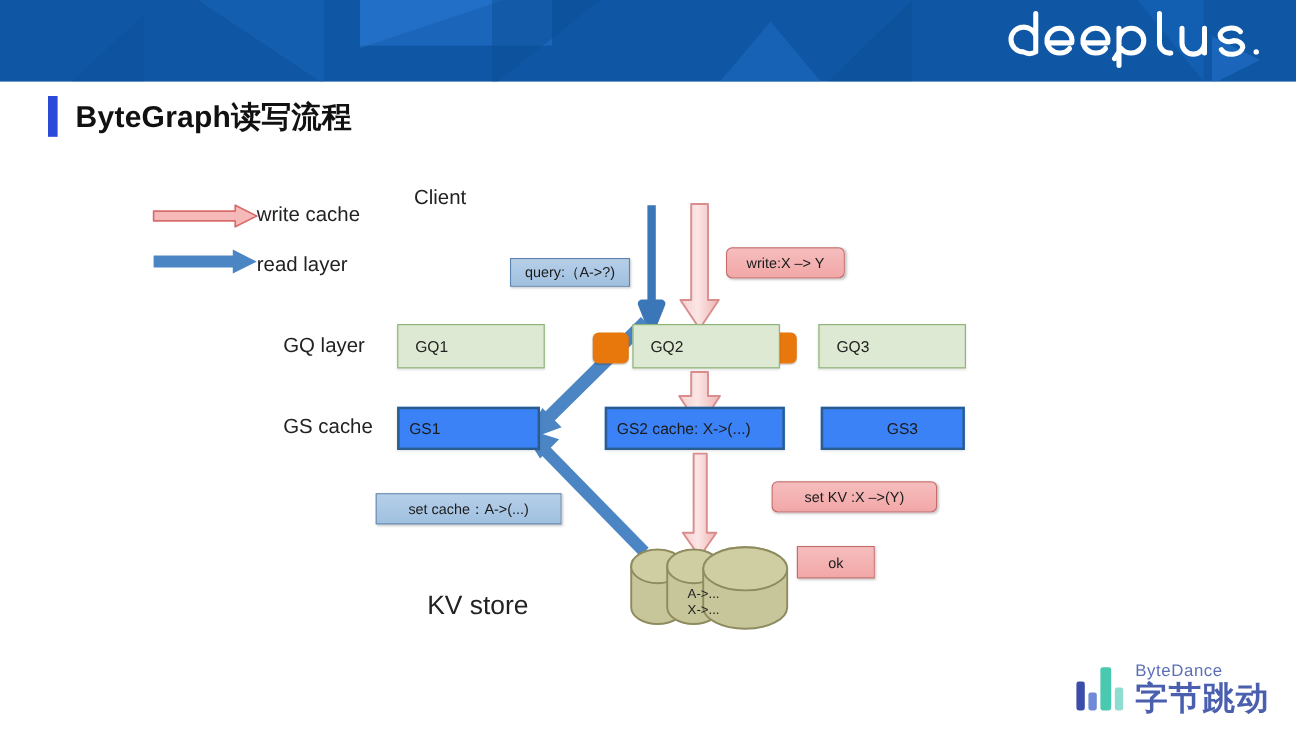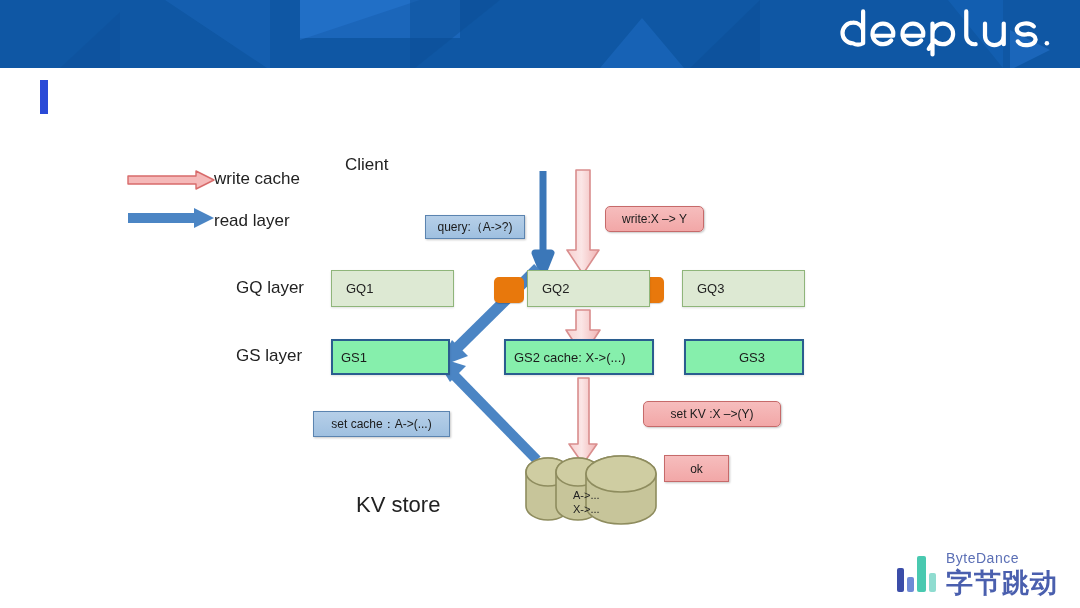--- a/index.html
+++ b/index.html
@@ -142,21 +142,21 @@
     display: flex; align-items: center;
     padding-left: 14px;
     font-size: 13px;
     color: #222;
     box-shadow: 0 1px 2px rgba(0,0,0,0.12);
   }
 
   
   .gs-box {
     height: 36px;
-    background: #86efac;
+    background: #3b82f6;
     border: 2px solid #2a5d8f;
     box-sizing: border-box;
     display: flex; align-items: center;
     padding-left: 8px;
     font-size: 13px;
     color: #1b1b1b;
     box-shadow: 0 1px 2px rgba(0,0,0,0.12);
   }
   .gs-box.center { justify-content: center; padding-left: 16px; }
 
@@ -242,20 +242,21 @@
       <path d="M160 17 L160 30 A10 10 0 0 0 180 30 L180 17 M180 30 L180 39"></path>
 
       <path d="M212 20 A10 7 0 0 0 194 22 A8 6 0 0 0 206 28 A8 6 0 0 1 214 34 A10 7 0 0 1 195 36"></path>
     </g>
     <circle cx="226" cy="38" r="2.4" fill="#ffffff"></circle>
   </svg>
 </div>
 
 <div class="title-row">
   <div class="title-bar"></div>
+  <div class="title-text">ByteGraph读写流程</div>
 </div>
 
 <div class="canvas">
 
   <svg style="left:0; top:0; width:1080px; height:420px;" viewBox="0 0 1080 420">
     <defs>
       <linearGradient id="pinkGrad" x1="0" y1="0" x2="1" y2="0">
         <stop offset="0%" stop-color="#f7cfcf"></stop>
         <stop offset="45%" stop-color="#fbe6e6"></stop>
         <stop offset="100%" stop-color="#f0b3b3"></stop>
@@ -309,26 +310,26 @@
   </div>
 
   <div class="callout blue" style="left:425px; top:85px; width:100px; height:24px;">query:（A-&gt;?)</div>
   <div class="callout pink round" style="left:605px; top:76px; width:99px; height:26px;">write:X –&gt; Y</div>
 
   <div class="layer-label" style="left:236px; top:148px;">GQ layer</div>
   <div class="gq-box" style="left:331px; top:140px;">GQ1</div>
   <div class="gq-box" style="left:527px; top:140px;">GQ2</div>
   <div class="gq-box" style="left:682px; top:140px;">GQ3</div>
 
-  <div class="layer-label" style="left:236px; top:216px;">GS  layer</div>
+  <div class="layer-label" style="left:236px; top:216px;">GS  cache</div>
   <div class="gs-box" style="left:331px; top:209px; width:119px;">GS1</div>
   <div class="gs-box" style="left:504px; top:209px; width:150px;">GS2  cache:  X-&gt;(...)</div>
   <div class="gs-box center" style="left:684px; top:209px; width:120px;">GS3</div>
 
-  <div class="callout blue" style="left:313px; top:281px; width:137px; height:26px;">set cache：A-&gt;(...)</div>
+  <div class="callout blue" style="left:313px; top:281px; width:155px; height:26px;">set cache：A-&gt;(...)</div>
   <div class="callout pink round" style="left:643px; top:271px; width:138px; height:26px;">set KV :X –&gt;(Y)</div>
   <div class="callout pink" style="left:664px; top:325px; width:65px; height:27px;">ok</div>
 
   <div class="kv-label" style="left:356px; top:362px;">KV store</div>
 
   <svg style="left:516px; top:320px;" width="160" height="80" viewBox="0 0 160 80">
     <g stroke="#8e8c5e" stroke-width="1.6" fill="#c7c59a">
 
       <path d="M10 22 A 22 14 0 0 1 54 22 L54 56 A 22 14 0 0 1 10 56 Z"></path>
       <ellipse cx="32" cy="22" rx="22" ry="14" fill="#cfcda2"></ellipse>

